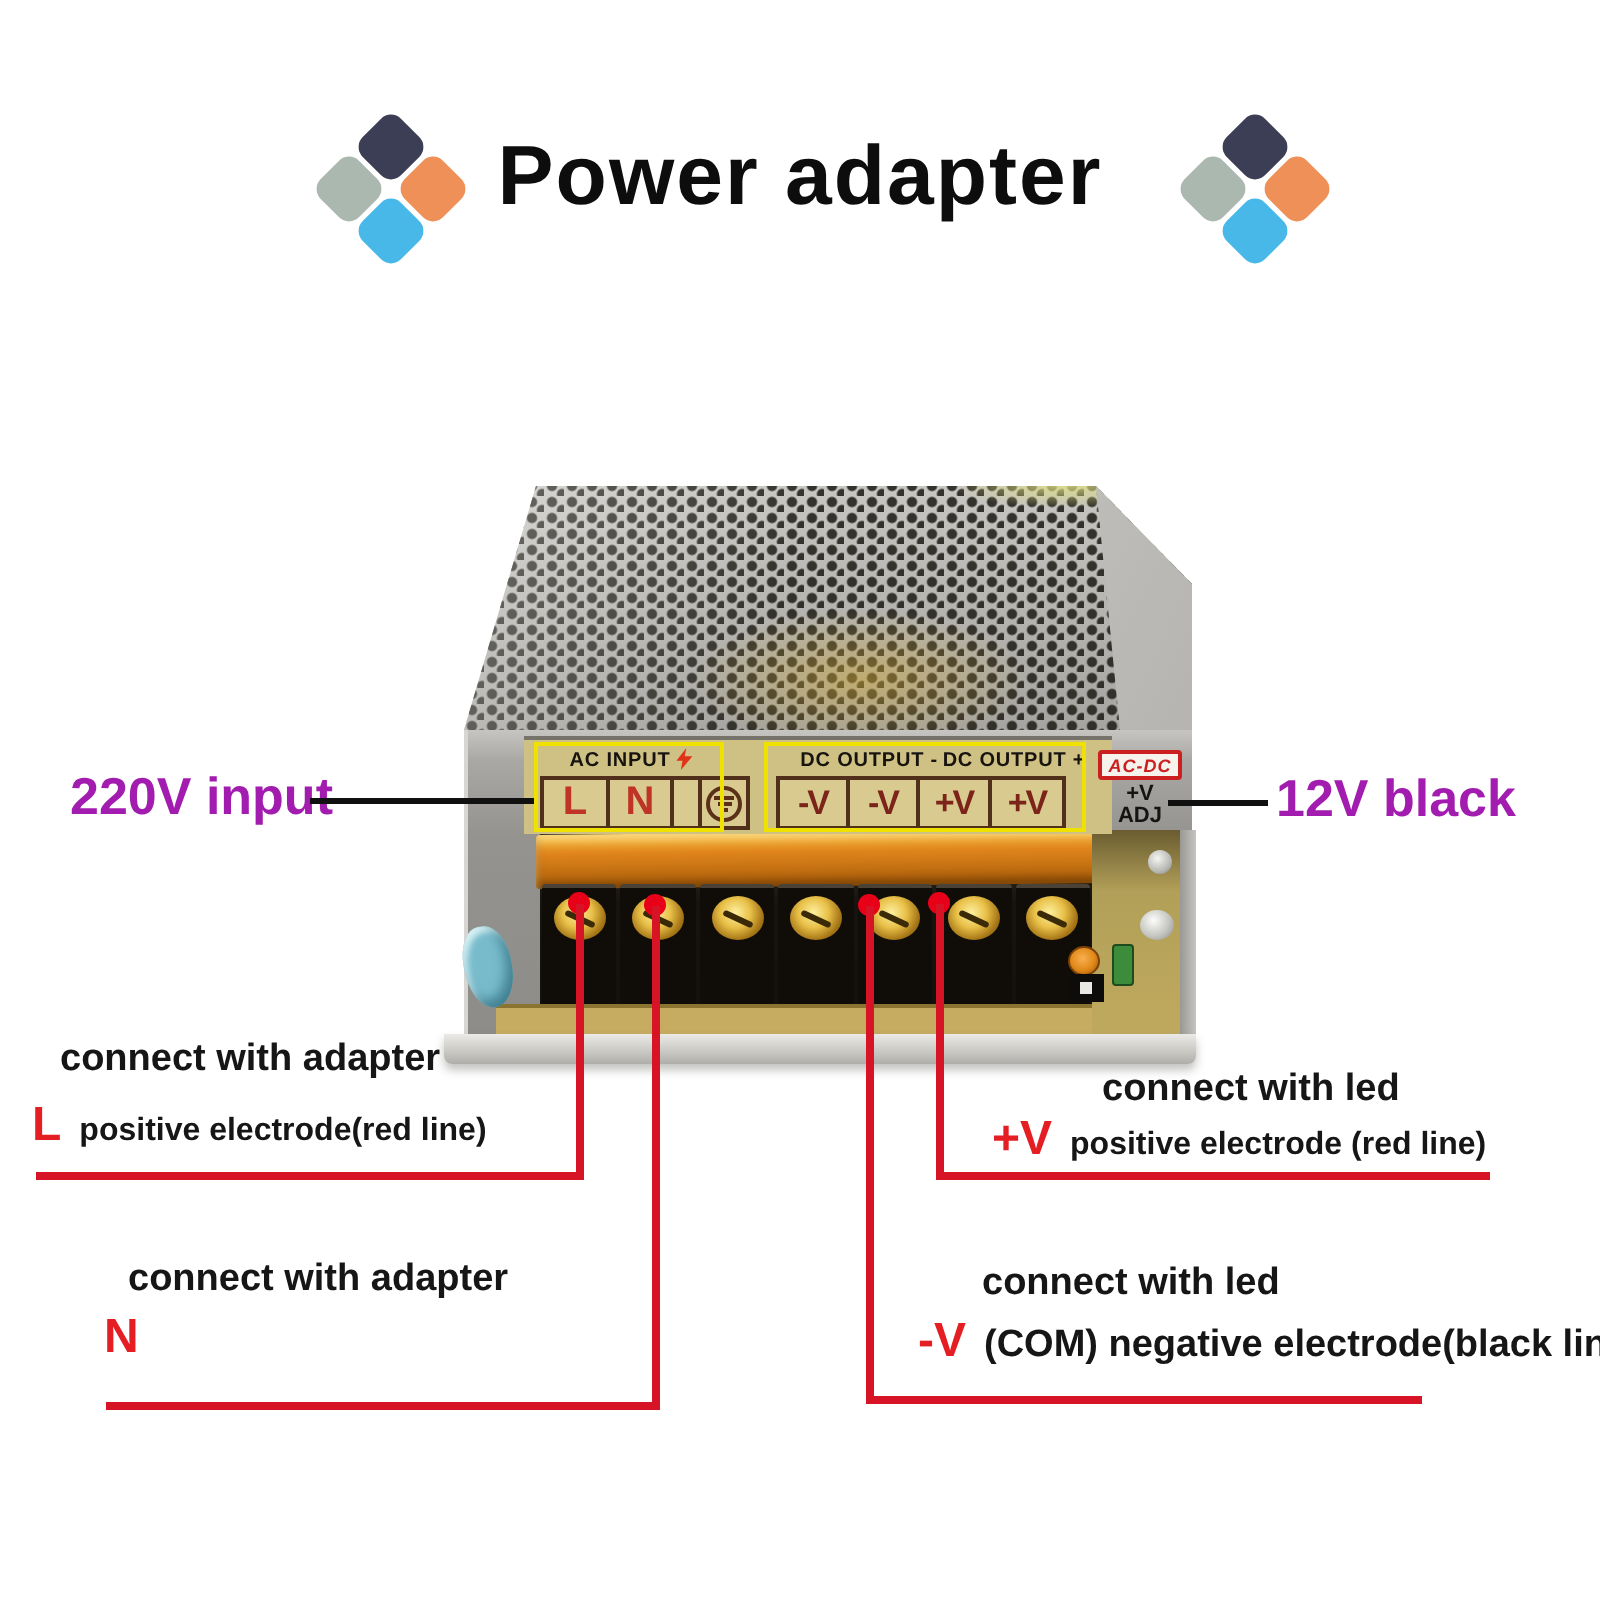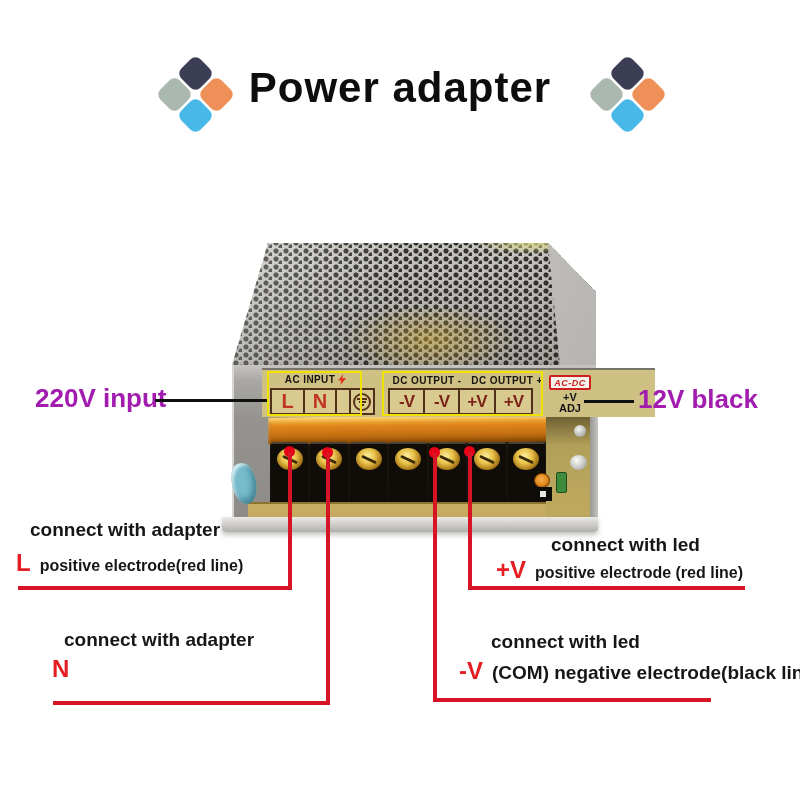--- a/index.html
+++ b/index.html
@@ -51,29 +51,29 @@
     border-left:2px solid #d8d6d2;box-sizing:border-box;
   }
   .base-plate{
     left:0;top:277px;width:376px;height:15px;border-radius:0 0 4px 4px;
     background:linear-gradient(180deg,#eceae6,#c9c7c2 60%,#b0aeaa);
     box-shadow:0 3px 5px rgba(120,120,115,0.45);
   }
 
   
   .label-strip{
-    left:28px;top:3px;width:393px;height:49px;background:#cfc184;
+    left:28px;top:3px;width:294px;height:49px;background:#cfc184;
     border-top:2px solid #76736a;box-sizing:border-box;
   }
   .hl-box{border:2px solid #f0e200;box-sizing:border-box;}
   #hl-ac{left:5px;top:1px;width:95px;height:45px;}
   #hl-dc{left:120px;top:1px;width:161px;height:45px;}
   .strip-label{font-size:10px;font-weight:bold;color:#17130f;text-align:center;letter-spacing:0.4px;white-space:nowrap;}
   #ac-input-label{left:7px;top:4px;width:93px;}
-  #dc-neg-label{left:123px;top:5px;width:84px;}
+  #dc-neg-label{left:123px;top:5px;width:84px;text-align:right;}
   #dc-pos-label{left:207px;top:5px;width:76px;}
   .bolt{
     display:inline-block;width:8px;height:11px;margin-left:3px;vertical-align:-2px;
     background:#e03418;
     clip-path:polygon(62% 0,0 58%,38% 58%,28% 100%,100% 38%,52% 38%);
   }
   .cell{
     top:18px;height:27px;border:2px solid #50301a;box-sizing:border-box;background:#d9cb90;
     display:flex;align-items:center;justify-content:center;
     font-weight:bold;

